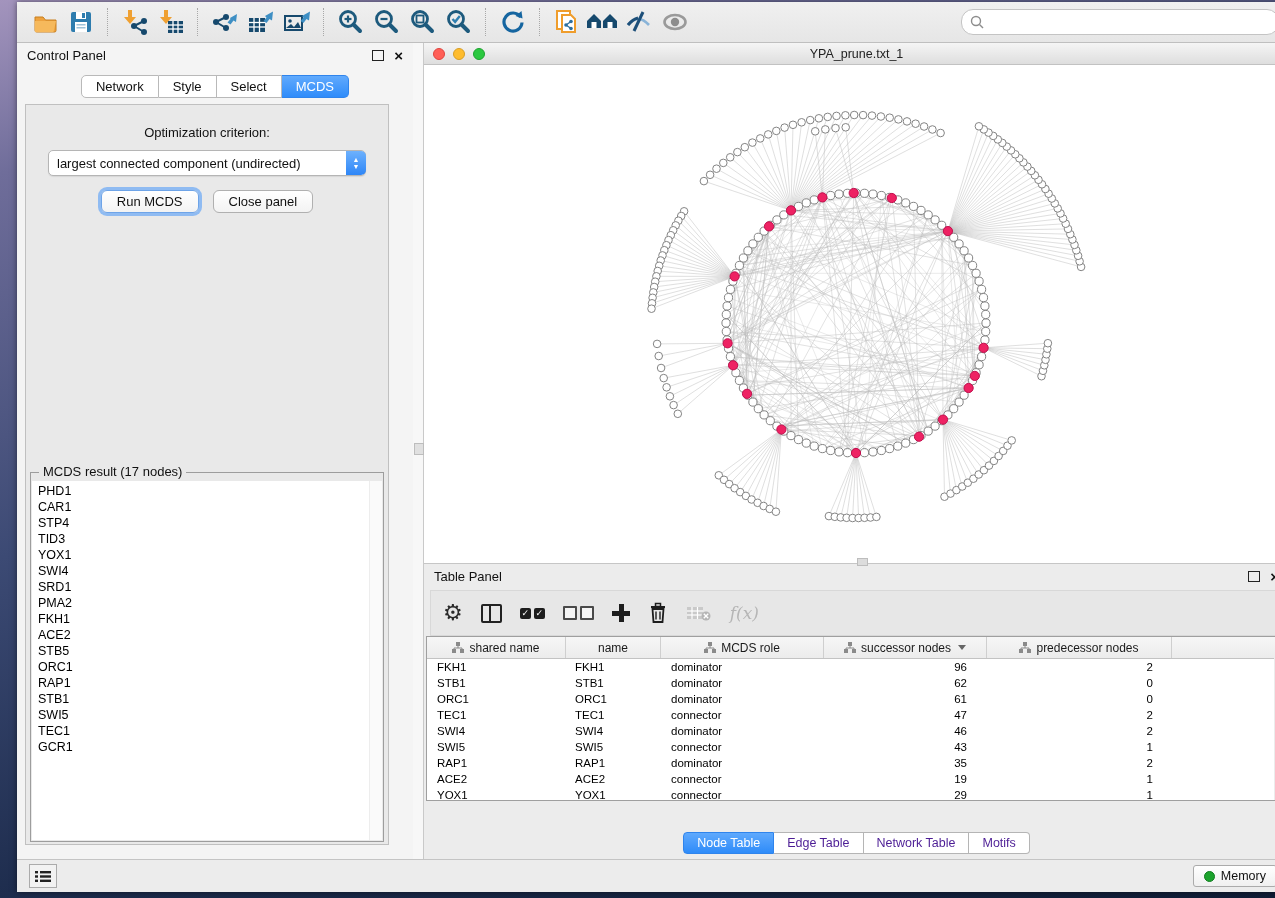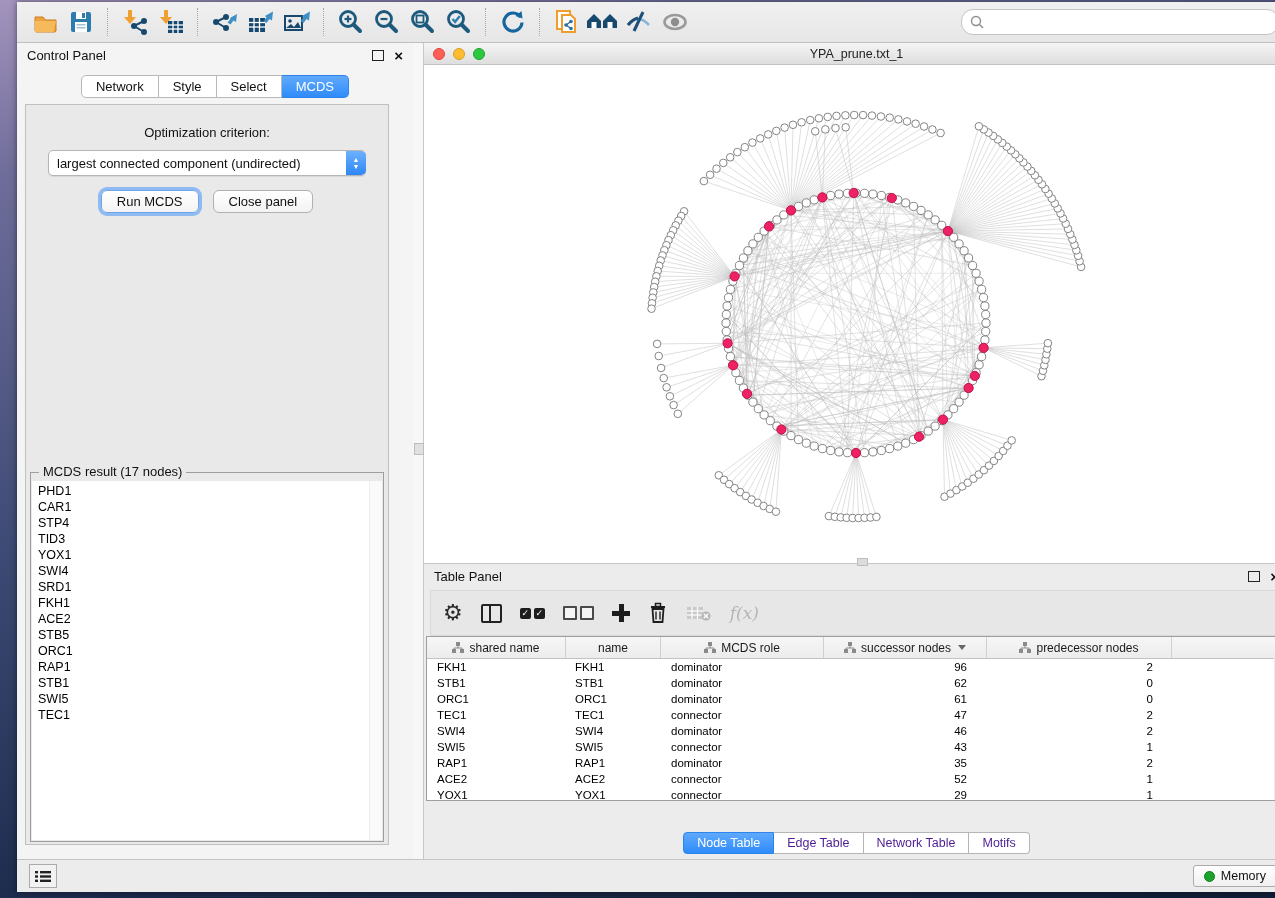--- a/index.html
+++ b/index.html
@@ -294,28 +294,30 @@
         <div class="fieldset">
           <span class="legend">MCDS result (17 nodes)</span>
           <div class="listbox">
               <div class="item">PHD1</div>
               <div class="item">CAR1</div>
               <div class="item">STP4</div>
               <div class="item">TID3</div>
               <div class="item">YOX1</div>
               <div class="item">SWI4</div>
               <div class="item">SRD1</div>
+              <div class="item">PMA2</div>
               <div class="item">FKH1</div>
               <div class="item">ACE2</div>
               <div class="item">STB5</div>
               <div class="item">ORC1</div>
               <div class="item">RAP1</div>
               <div class="item">STB1</div>
               <div class="item">SWI5</div>
               <div class="item">TEC1</div>
+              <div class="item">GCR1</div>
             </div>
           <div class="list-track"></div>
         </div>
       </div>
     </div>
 
     <div class="vsplit">
         <div class="handle"></div>
       </div>
 
@@ -1104,21 +1106,21 @@
               <span class="td c0">RAP1</span>
               <span class="td c1">RAP1</span>
               <span class="td c2">dominator</span>
               <span class="td c3">35</span>
               <span class="td c4">2</span>
             </div>
               <div class="trow">
               <span class="td c0">ACE2</span>
               <span class="td c1">ACE2</span>
               <span class="td c2">connector</span>
-              <span class="td c3">52</span>
+              <span class="td c3">19</span>
               <span class="td c4">1</span>
             </div>
               <div class="trow">
               <span class="td c0">YOX1</span>
               <span class="td c1">YOX1</span>
               <span class="td c2">connector</span>
               <span class="td c3">29</span>
               <span class="td c4">1</span>
             </div>
               <div class="trow">

